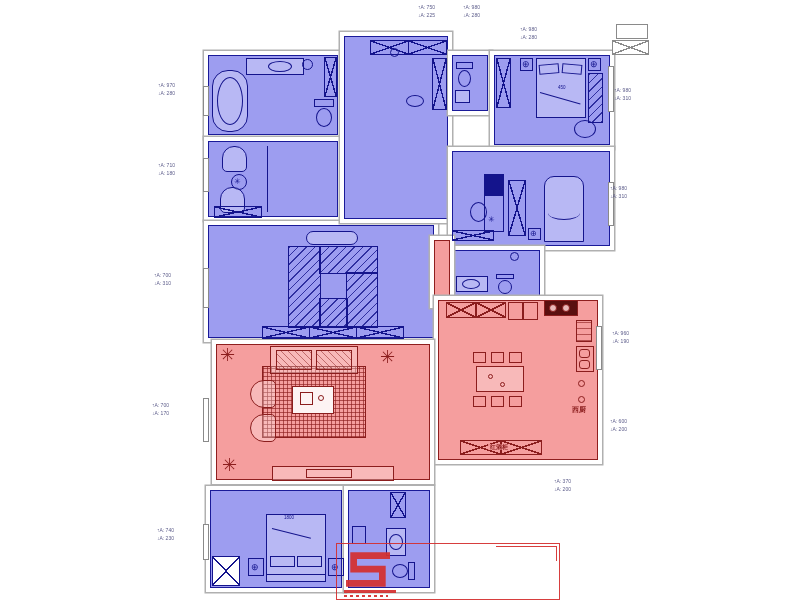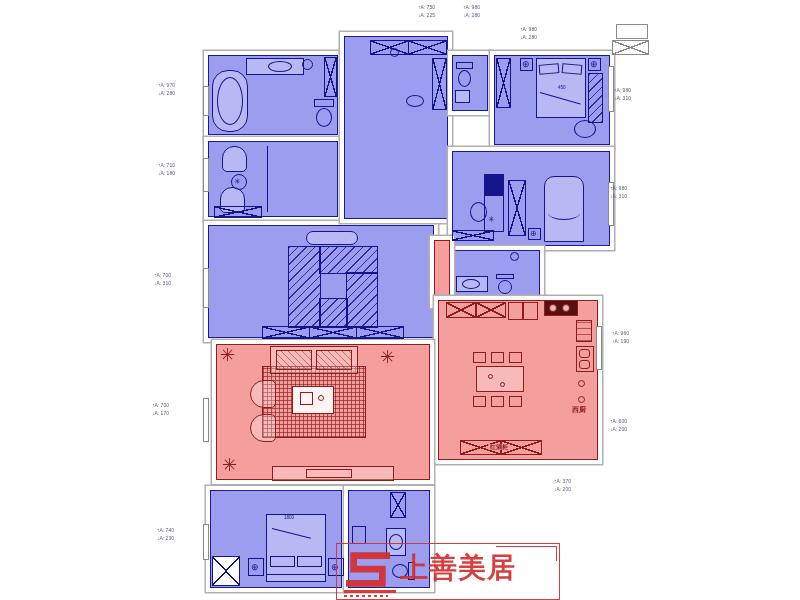--- a/index.html
+++ b/index.html
@@ -254,18 +254,17 @@
         <div>↓A: 200</div>
       </div>
     </div>
 
   <div class="logo">
     <div class="logo-frame"></div>
     <svg class="logo-mark" viewBox="0 0 58 46">
       <path d="M52 8 H14 V22 H44 V37 H6" fill="none" stroke="#d43030" stroke-width="7"></path>
       <path d="M44 22 V37" fill="none" stroke="#d43030" stroke-width="4"></path>
     </svg>
-    <div class="logo-text">上善美居</div>
     <div class="logo-sub1"></div>
     <div class="logo-sub2"></div>
   </div>
 
 </div>
 
 </body></html>

